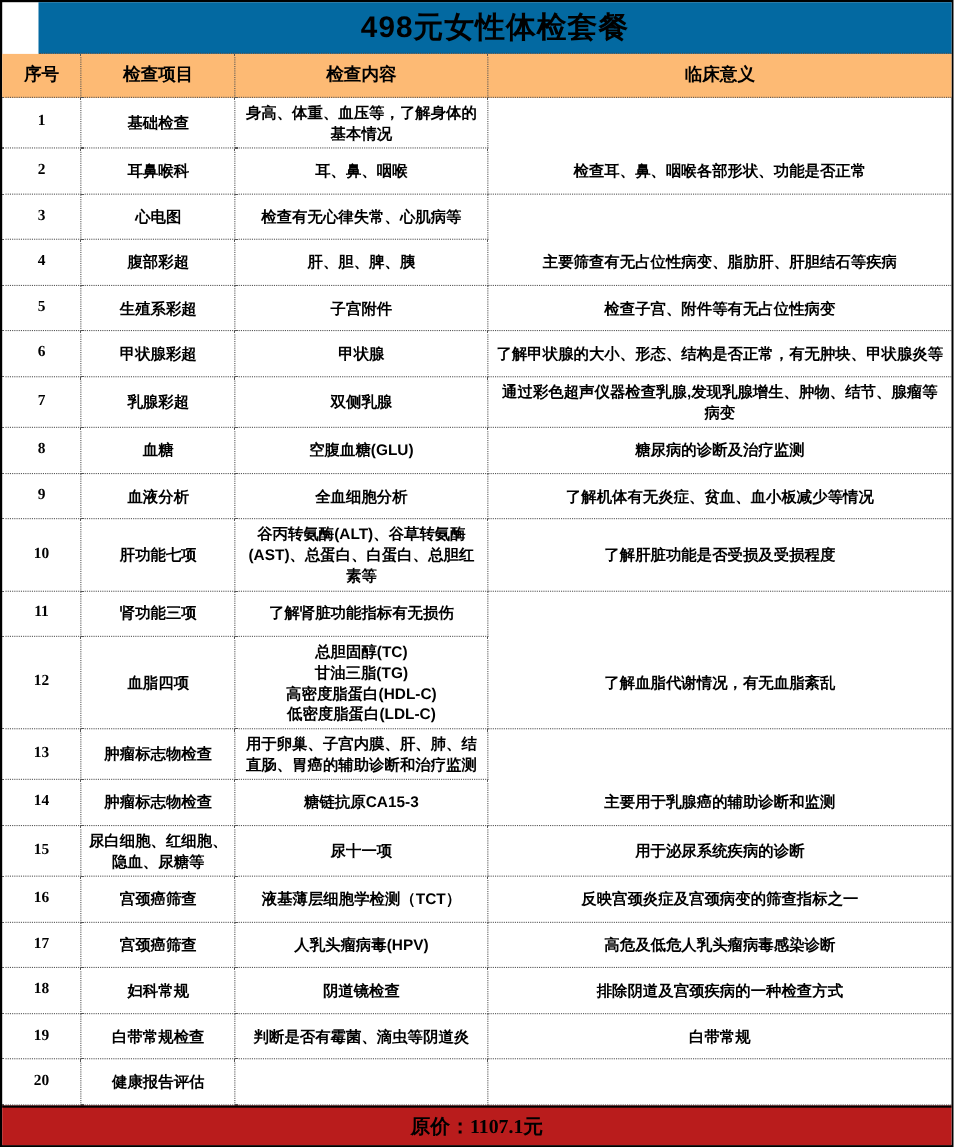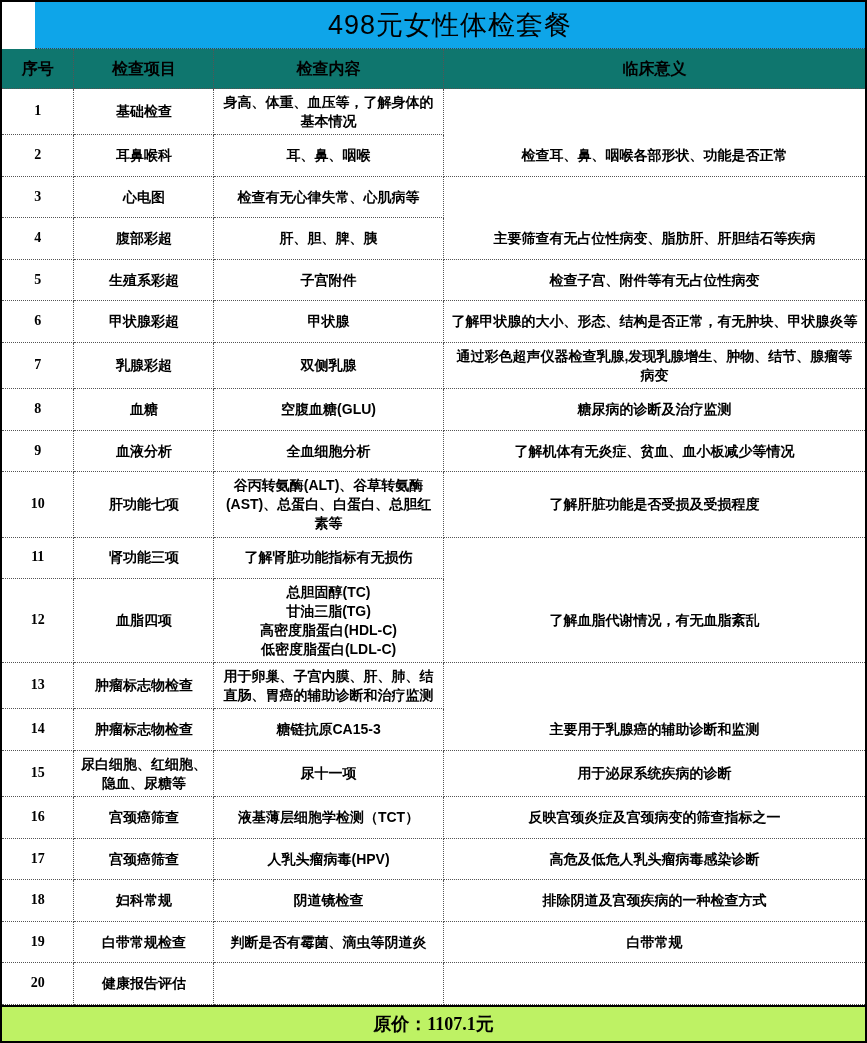--- a/index.html
+++ b/index.html
@@ -3,22 +3,22 @@
 <meta charset="utf-8">
 <style>
   html,body{margin:0;padding:0;background:#ffffff;}
   body{font-family:"Liberation Sans","DejaVu Sans",sans-serif;}
   .sheet{
     width:867px;height:1043px;box-sizing:border-box;
     border:2px solid #000;display:flex;flex-direction:column;background:#fff;
   }
   .title-bar{
     flex:0 0 46px;display:flex;align-items:center;justify-content:center;
-    font-size:27px;font-weight:normal;color:#000;letter-spacing:1px;
-    border-bottom:1px dotted #444;background:#0ea5e9;margin-left:33px;
+    font-size:27px;font-weight:bold;color:#000;letter-spacing:1px;
+    border-bottom:1px dotted #444;background:#0369a1;margin-left:33px;
   }
   .grid{display:grid;grid-template-columns:8.4% 16.2% 26.6% 1fr;}
   .header-row{flex:0 0 40px;font-weight:bold;}
   .header-row .cell{font-size:16px;}
   .rows{flex:1 1 auto;display:flex;flex-direction:column;}
   .row{flex:1 1 auto;min-height:38px;}
   .cell{
     display:flex;align-items:center;justify-content:center;
     text-align:center;padding:2px 6px;box-sizing:border-box;
     border-right:1px dotted #555;border-bottom:1px dotted #555;
@@ -34,21 +34,21 @@
     font-family:"Liberation Serif","DejaVu Serif",serif;
   }
 </style>
 </head>
 <body>
 
 <div class="sheet">
 
   <div class="title-bar">498元女性体检套餐</div>
 
-  <div class="grid header-row" style="background: #0f766e;">
+  <div class="grid header-row" style="background: #fdba74;">
     <div class="cell col-no">序号</div>
     <div class="cell">检查项目</div>
     <div class="cell">检查内容</div>
     <div class="cell">临床意义</div>
   </div>
 
   <div class="rows" id="rows">
       <div class="grid row">
         <div class="cell col-no">1</div>
         <div class="cell">基础检查</div>
@@ -163,15 +163,15 @@
         <div class="cell">白带常规</div>
       </div>
       <div class="grid row">
         <div class="cell col-no">20</div>
         <div class="cell">健康报告评估</div>
         <div class="cell"></div>
         <div class="cell"></div>
       </div>
     </div>
 
-  <div class="footer-bar" style="background: #bef264;">原价：1107.1元</div>
+  <div class="footer-bar" style="background: #b91c1c;">原价：1107.1元</div>
 
 </div>
 
 </body></html>

